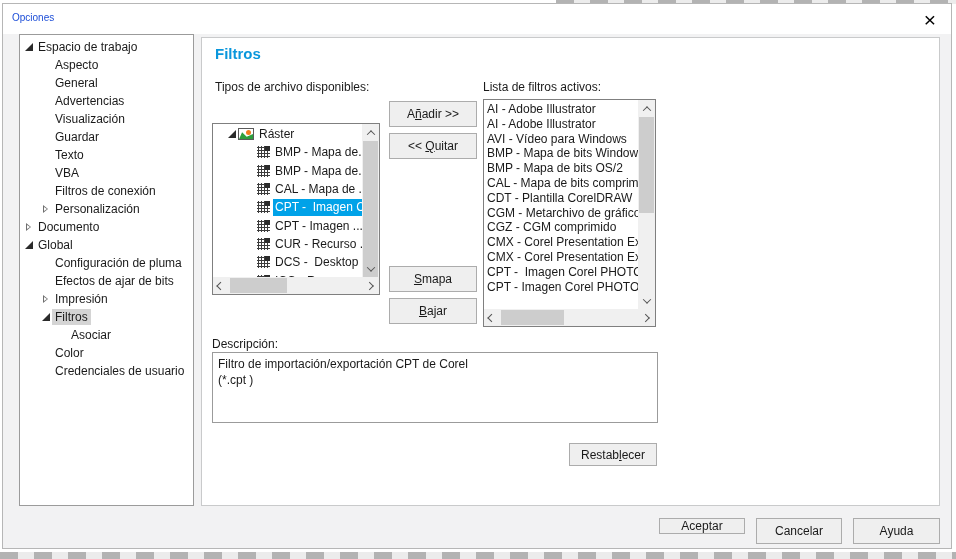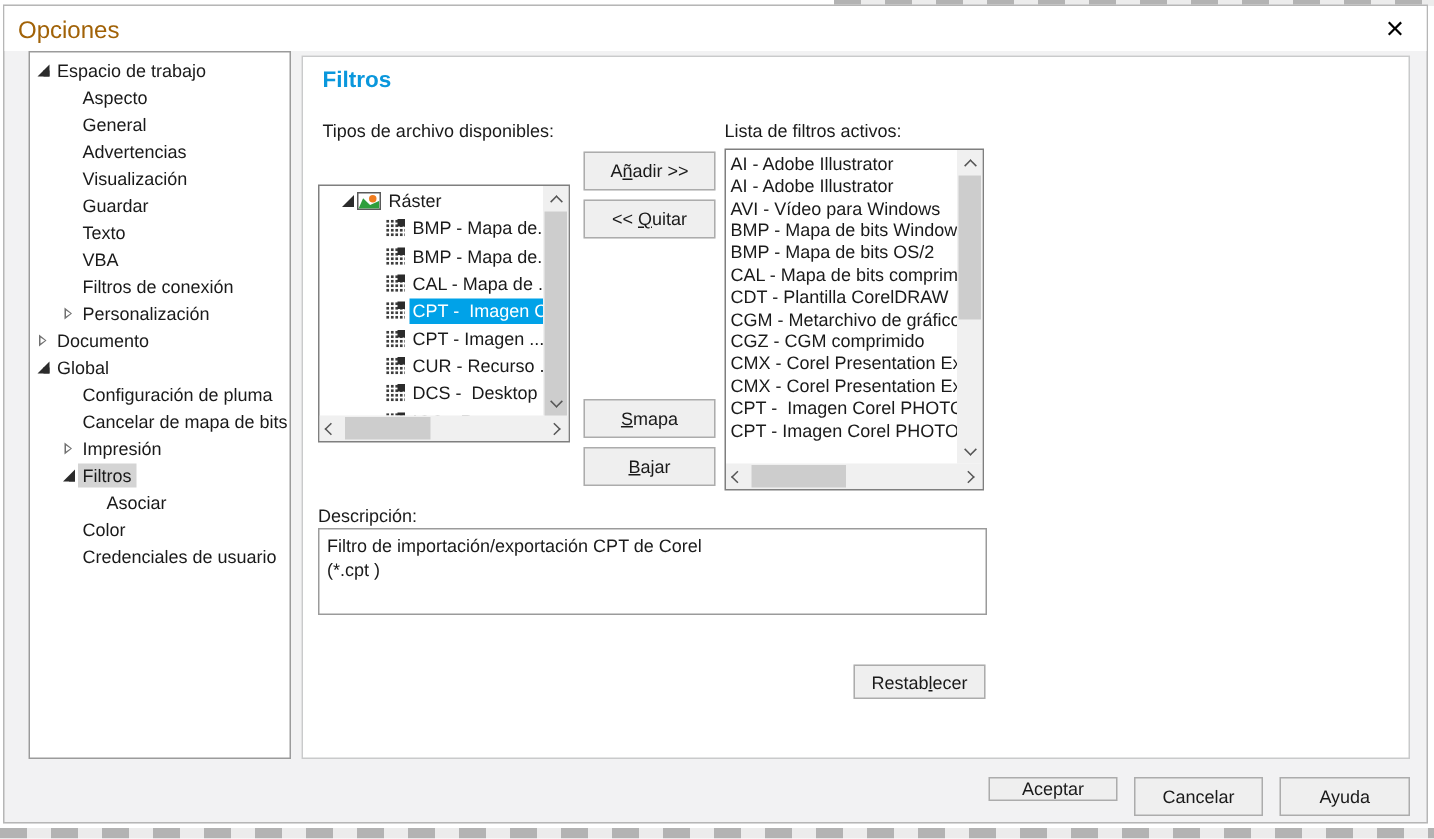--- a/index.html
+++ b/index.html
@@ -7,21 +7,21 @@
   .stage { position:relative; width:956px; height:559px; }
 
   
   .bg-strip { position:absolute; background:#ececec; background-image:repeating-linear-gradient(90deg,#b3b3b3 0 18px, #ececec 18px 34px); }
   .bg-strip.top { left:556px; top:0; width:400px; height:4px; }
   .bg-strip.bottom { left:0; top:552px; width:956px; height:7px; }
 
   
   .dialog { position:absolute; left:2px; top:3px; width:950px; height:546px; background:#f2f2f3; border:1px solid #b6b6b6; }
   .titlebar { position:absolute; left:0; top:0; width:100%; height:30px; background:#ffffff; }
-  .title { position:absolute; left:9px; top:8px; font-size:16px; color:#a16207; }
+  .title { position:absolute; left:9px; top:8px; font-size:10px; color:#1d4ed8; }
   .close-btn { position:absolute; right:8px; top:2px; width:26px; height:26px; display:flex; align-items:center; justify-content:center; font-size:21px; line-height:1; color:#000; cursor:pointer; }
 
   
   .tree-panel { position:absolute; left:16px; top:30px; width:175px; height:472px; background:#fff; border:1px solid #9b9b9b; overflow:hidden; }
   .trow { display:flex; align-items:center; height:18px; white-space:nowrap; cursor:default; }
   .trow.l0 { padding-left:3px; }
   .trow.l1 { padding-left:20px; }
   .trow.l2 { padding-left:36px; }
   .twisty { position:relative; width:12px; height:12px; flex:0 0 12px; }
   .expanded > .twisty::before { content:""; position:absolute; left:2px; top:2px; border:4px solid transparent; border-right-color:#2b2b2b; border-bottom-color:#2b2b2b; }
@@ -75,21 +75,21 @@
   
   .btn { position:absolute; background:#efefef; border:1px solid #acacac; font-family:"Liberation Sans", sans-serif; font-size:12px; color:#1a1a1a; display:flex; align-items:center; justify-content:center; cursor:pointer; white-space:pre; }
   .btn .mn { text-decoration:underline; }
   #btn-add    { left:187px; top:63px;  width:88px; height:26px; }
   #btn-remove { left:187px; top:95px;  width:88px; height:26px; }
   #btn-up     { left:187px; top:228px; width:88px; height:26px; }
   #btn-down   { left:187px; top:260px; width:88px; height:26px; }
   #btn-reset  { left:367px; top:405px; width:88px; height:23px; }
 
   
-  .desc-box { position:absolute; left:10px; top:314px; width:446px; height:58px; background:#fff; border:1px solid #9b9b9b; padding:3px 5px; line-height:16px; }
+  .desc-box { position:absolute; left:10px; top:314px; width:446px; height:71px; background:#fff; border:1px solid #9b9b9b; padding:3px 5px; line-height:16px; }
 
   
   #btn-ok     { left:656px; top:514px; width:86px; height:16px; }
   #btn-cancel { left:753px; top:514px; width:86px; height:26px; }
   #btn-help   { left:850px; top:514px; width:87px; height:26px; }
 </style>
 </head>
 <body>
 
 <div class="stage">
@@ -164,21 +164,21 @@
           <span class="tlabel">Global</span>
         </div>
 
         <div class="trow l1 leaf">
           <span class="twisty"></span>
           <span class="tlabel">Configuración de pluma</span>
         </div>
 
         <div class="trow l1 leaf">
           <span class="twisty"></span>
-          <span class="tlabel">Cancelar de mapa de bits</span>
+          <span class="tlabel">Efectos de ajar de bits</span>
         </div>
 
         <div class="trow l1 collapsed">
           <span class="twisty"></span>
           <span class="tlabel">Impresión</span>
         </div>
 
         <div class="trow l1 expanded selected">
           <span class="twisty"></span>
           <span class="tlabel">Filtros</span>

